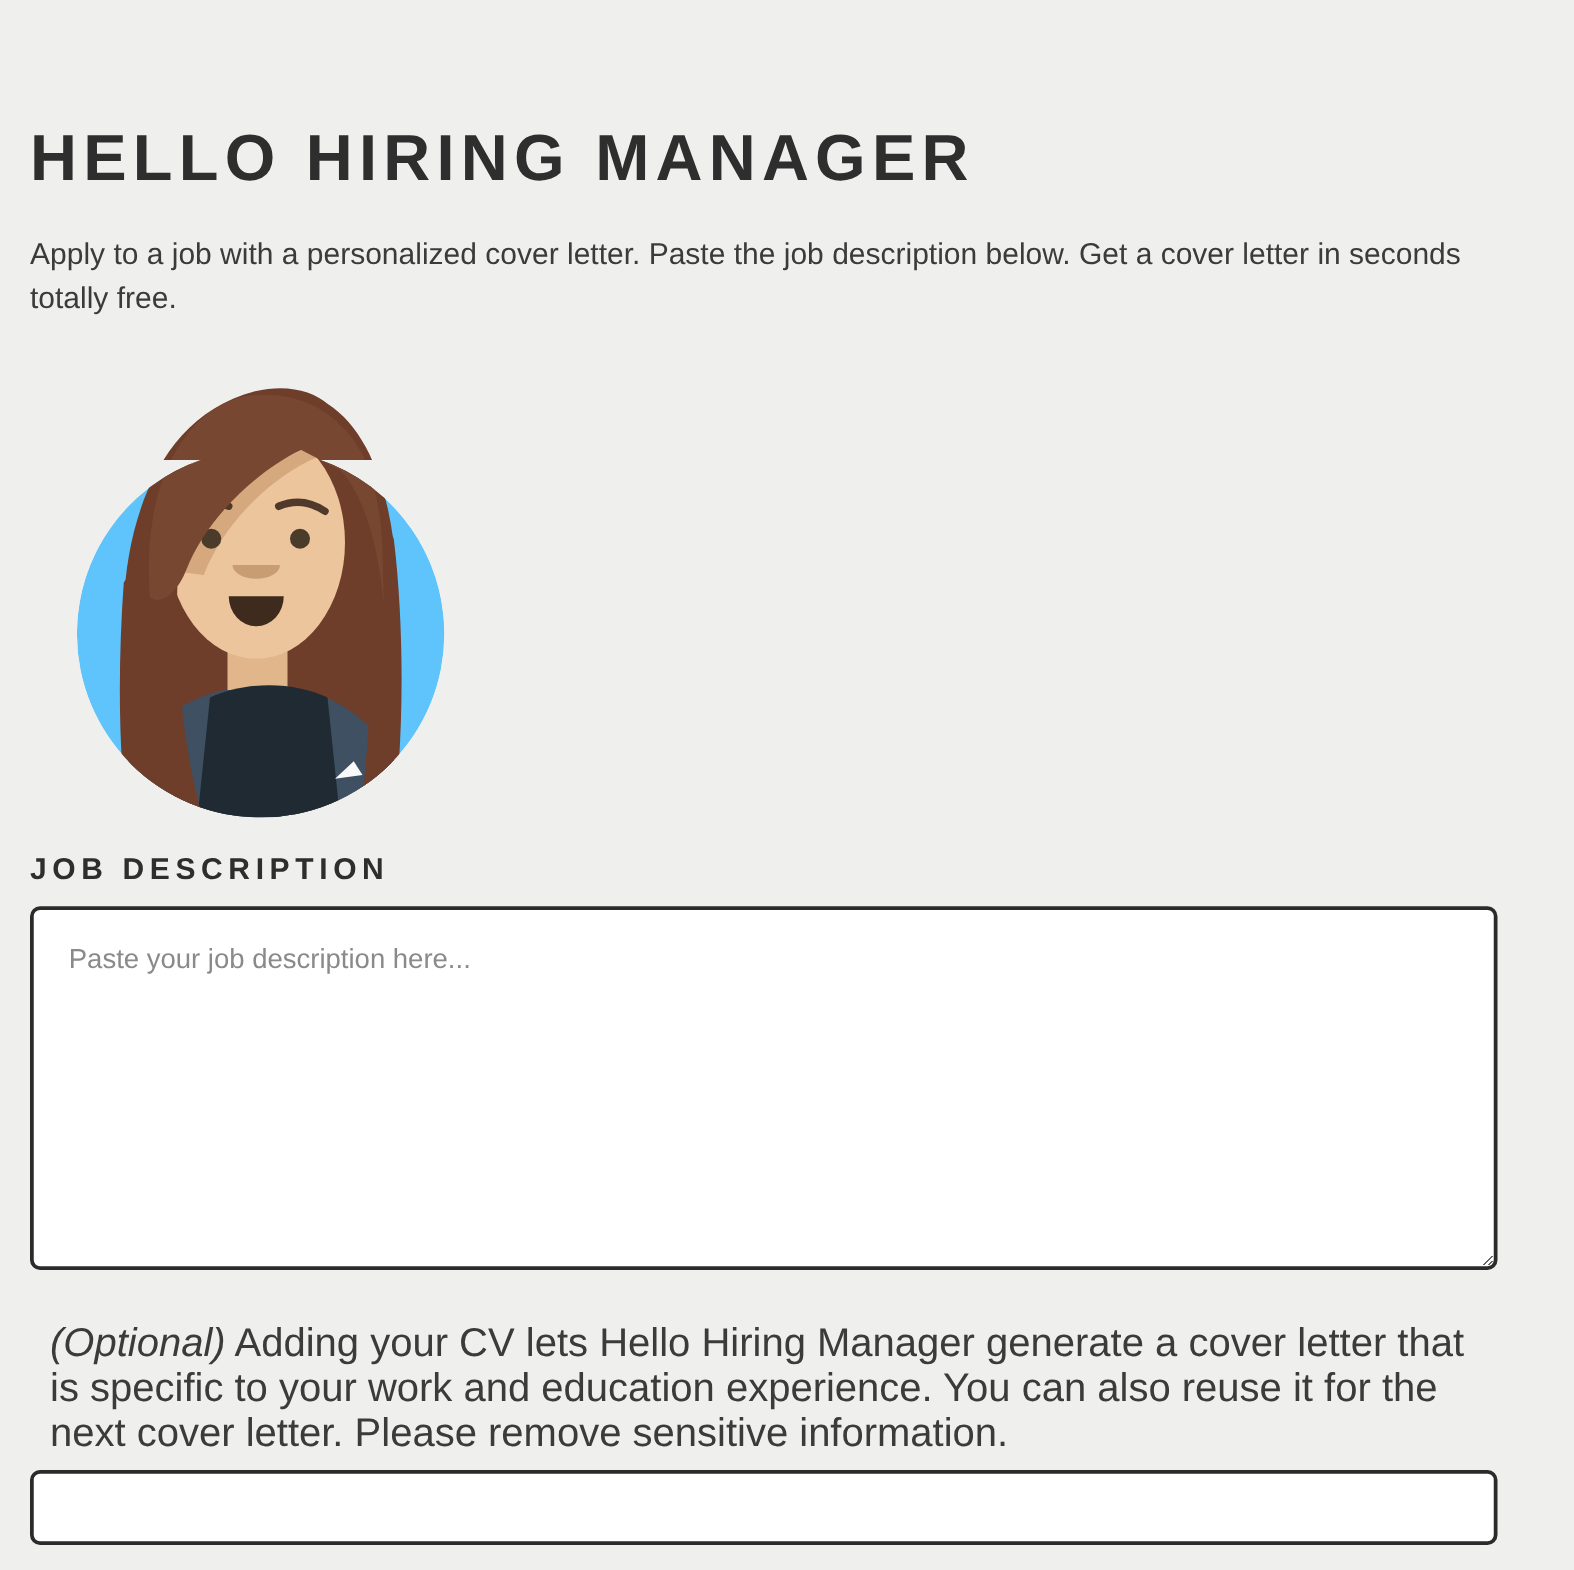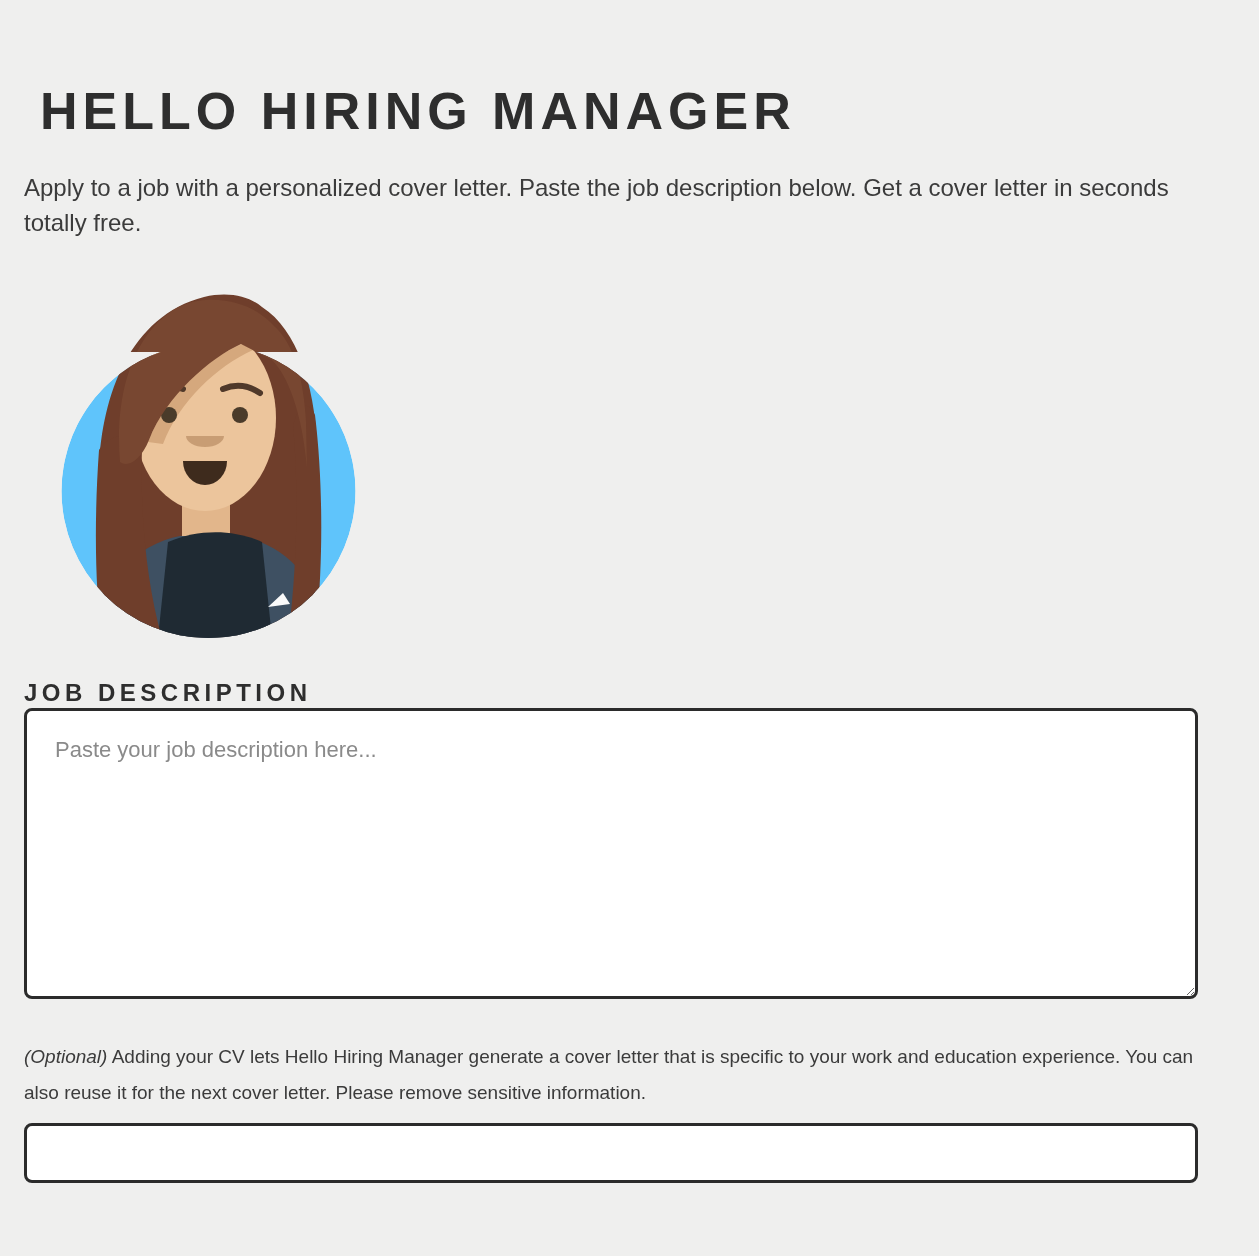--- a/index.html
+++ b/index.html
@@ -13,49 +13,49 @@
   * { box-sizing: border-box; }
   html, body { margin:0; padding:0; }
   body {
     width:1259px; height:1256px; overflow:hidden;
     background:var(--page-bg);
     font-family:"Liberation Sans", sans-serif;
     color:var(--text);
   }
   .container { margin-left:24px; width:1174px; }
   h1.page-title {
-    margin:16px; padding-top:64px;
+    margin:0; padding-top:96px;
     font-size:52px; line-height:62px; font-weight:800;
     letter-spacing:5px; color:var(--heading);
     font-family:"Liberation Sans", sans-serif;
   }
   p.intro {
     margin:28px 0 0; max-width:1174px;
     font-size:24px; line-height:35px; color:var(--text);
   }
   .avatar { margin:50px 0 0 28px; width:313px; height:348px; }
   .field-label {
-    display:block; margin-top:40px;
+    display:block; margin-top:27px;
     font-size:24px; line-height:30px; font-weight:800;
     letter-spacing:4.5px; color:var(--heading);
   }
   textarea.job-desc {
-    display:block; 
+    display:block; margin-top:14px;
     width:1174px; height:291px;
     border:3px solid var(--border); border-radius:8px;
     background:var(--field-bg);
     padding:24px 28px;
     font-family:"Liberation Sans", sans-serif;
     font-size:22px; line-height:30px; color:#333;
     outline:none;
   }
   textarea.job-desc::placeholder { color:var(--muted); opacity:1; }
   p.cv-note {
-    margin:40px 0 0; max-width:1174px;
-    font-size:19px; line-height:36px; color:var(--text);
+    margin:40px 16px 0; max-width:1174px;
+    font-size:32px; line-height:36px; color:var(--text);
   }
   p.cv-note em { font-style:italic; }
   .cv-box {
     margin-top:12px; width:1174px; height:60px;
     border:3px solid var(--border); border-radius:8px;
     background:var(--field-bg);
   }
 </style>
 </head>
 <body>

